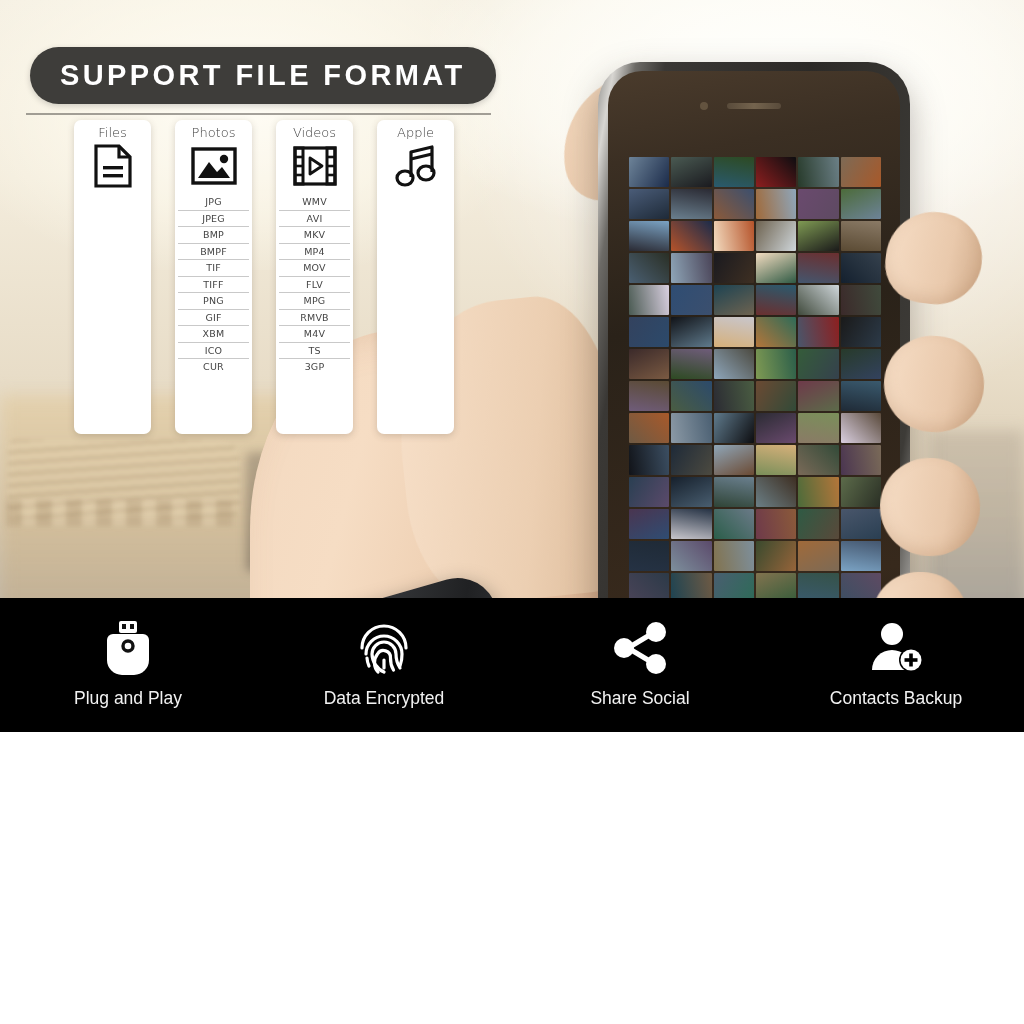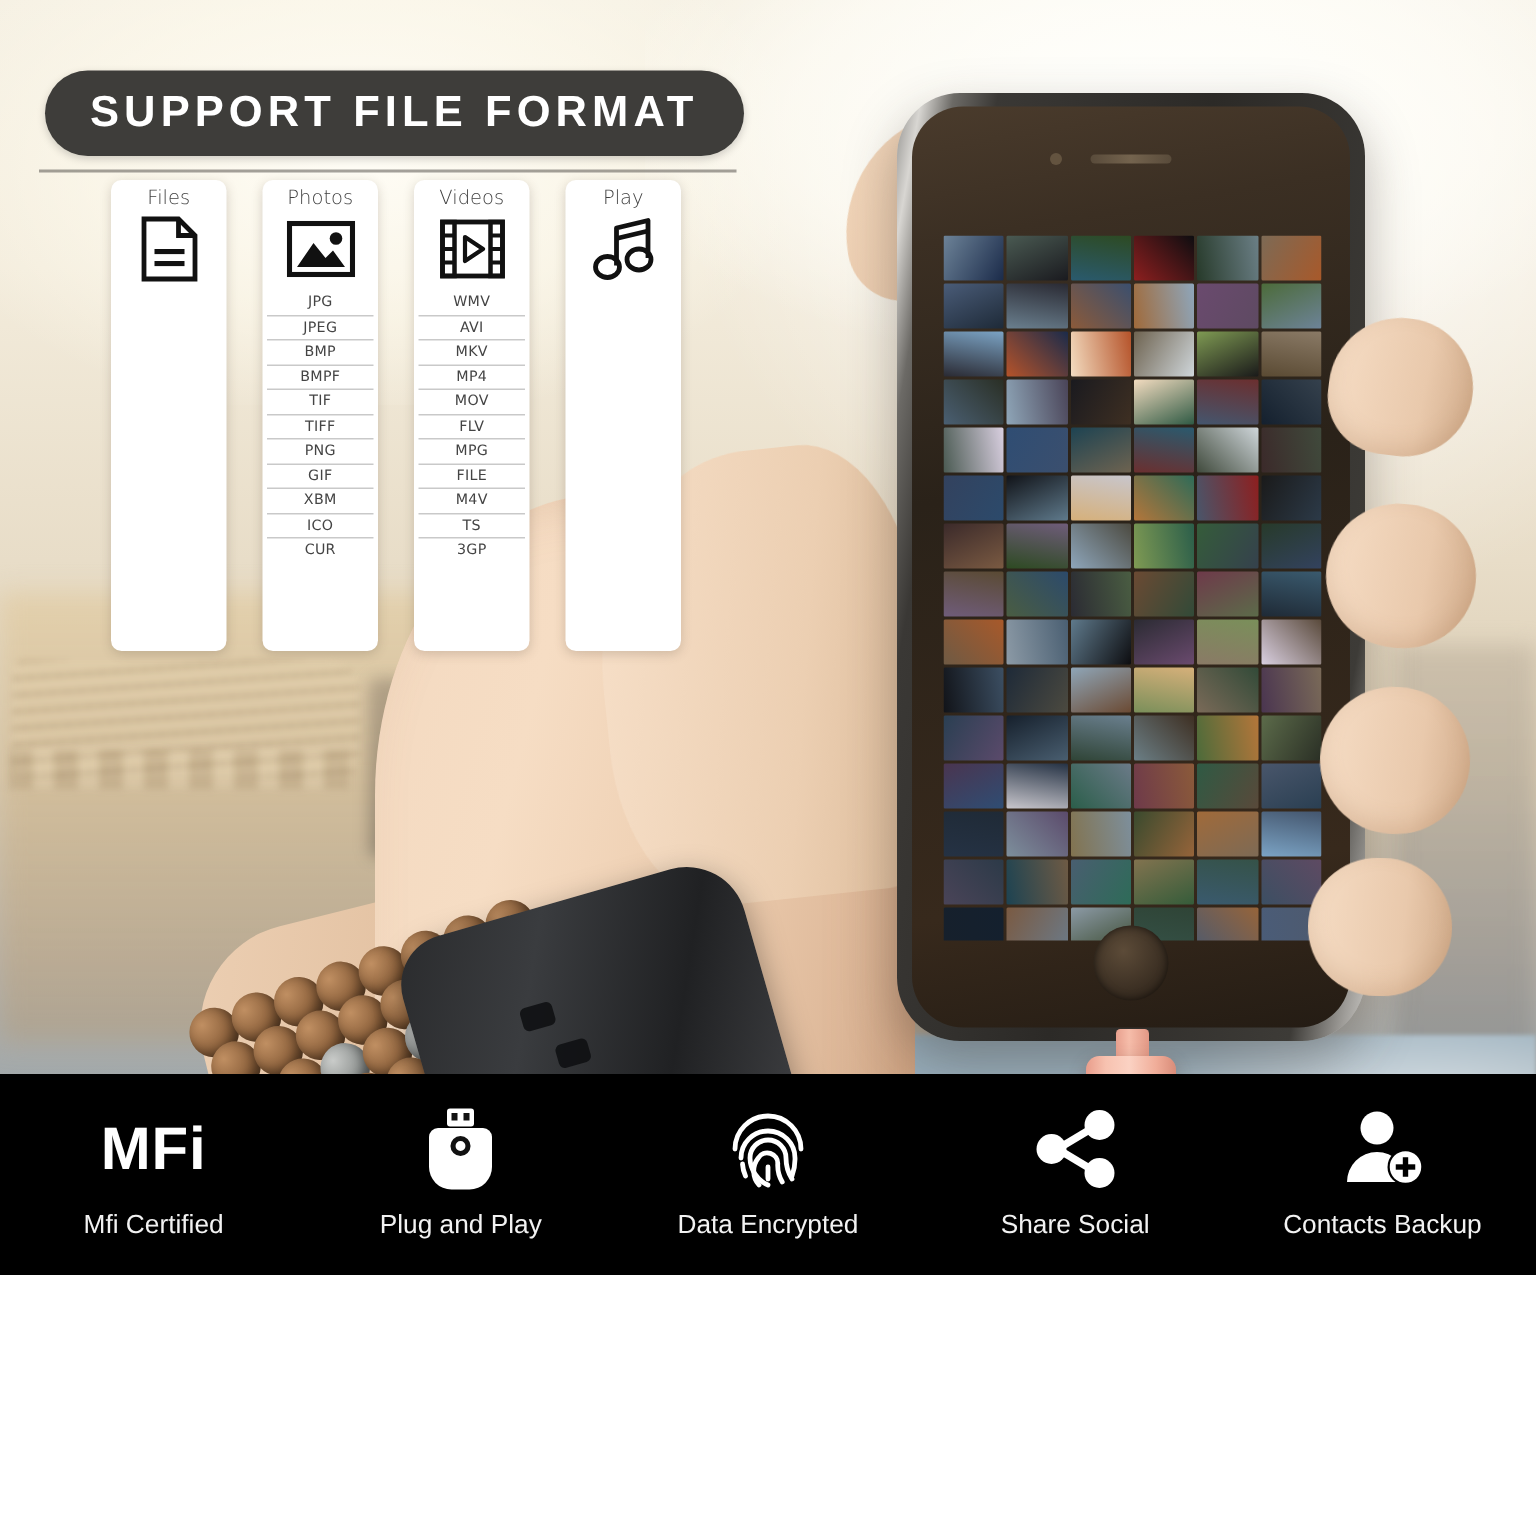--- a/index.html
+++ b/index.html
@@ -7,21 +7,21 @@
 
   html, body {
     width: 1024px; height: 1024px;
     overflow: hidden;
     font-family: "Liberation Sans", sans-serif;
     background: #ffffff;
   }
 
   #stage {
     position: relative;
-    width: 1024px; height: 850px;
+    width: 1024px; height: 732px;
     overflow: hidden;
   }
 
   
   .bg-base {
     position: absolute; left: 0; top: 0;
     width: 1024px; height: 890px;
     background:
       radial-gradient(ellipse 520px 420px at 820px 120px, rgba(255,255,255,0.92) 0%, rgba(255,255,255,0.0) 70%),
       linear-gradient(180deg, #f6f1e4 0%, #f3ecdc 20%, #e8ddc8 42%, #d9cbb2 58%, #b9b3a9 72%, #8fa0ac 88%, #8096a6 100%);
@@ -547,46 +547,40 @@
           </svg>
         </div>
         <div class="fmt-list">
           <div class="fmt">WMV</div>
           <div class="fmt">AVI</div>
           <div class="fmt">MKV</div>
           <div class="fmt">MP4</div>
           <div class="fmt">MOV</div>
           <div class="fmt">FLV</div>
           <div class="fmt">MPG</div>
-          <div class="fmt">FILE</div>
+          <div class="fmt">RMVB</div>
           <div class="fmt">M4V</div>
           <div class="fmt">TS</div>
           <div class="fmt">3GP</div>
         </div>
       </div>
       <div class="card">
-        <div class="card-title">Play</div>
+        <div class="card-title">Apple</div>
         <div class="card-icon">
           <svg width="42" height="44" viewBox="0 0 42 44">
             <path d="M16 33 V8 L37 3 V28" fill="none" stroke="#111" stroke-width="3.2" stroke-linejoin="round"></path>
             <line x1="16" y1="15" x2="37" y2="10" stroke="#111" stroke-width="3.2"></line>
             <ellipse cx="10" cy="34" rx="8" ry="7" fill="none" stroke="#111" stroke-width="3.2"></ellipse>
             <ellipse cx="31" cy="29" rx="8" ry="7" fill="none" stroke="#111" stroke-width="3.2"></ellipse>
           </svg>
         </div>
       </div>
     </div>
 
   <div class="featurebar" id="featurebar">
-      <div class="feature">
-        <div class="feat-icon">
-          <span class="mfi-text">MFi</span>
-        </div>
-        <div class="feat-label">Mfi Certified</div>
-      </div>
       <div class="feature">
         <div class="feat-icon">
           <svg width="46" height="56" viewBox="0 0 46 56">
             <rect x="14" y="1" width="18" height="12" rx="2" fill="#fff"></rect>
             <rect x="17" y="4" width="4" height="5" fill="#111"></rect>
             <rect x="25" y="4" width="4" height="5" fill="#111"></rect>
             <path d="M8 14 h30 a6 6 0 0 1 6 6 v20 a15 15 0 0 1 -15 15 h-12 a15 15 0 0 1 -15 -15 v-20 a6 6 0 0 1 6 -6 z" fill="#fff"></path>
             <circle cx="23" cy="26" r="5" fill="none" stroke="#111" stroke-width="3.4"></circle>
           </svg>
         </div>

